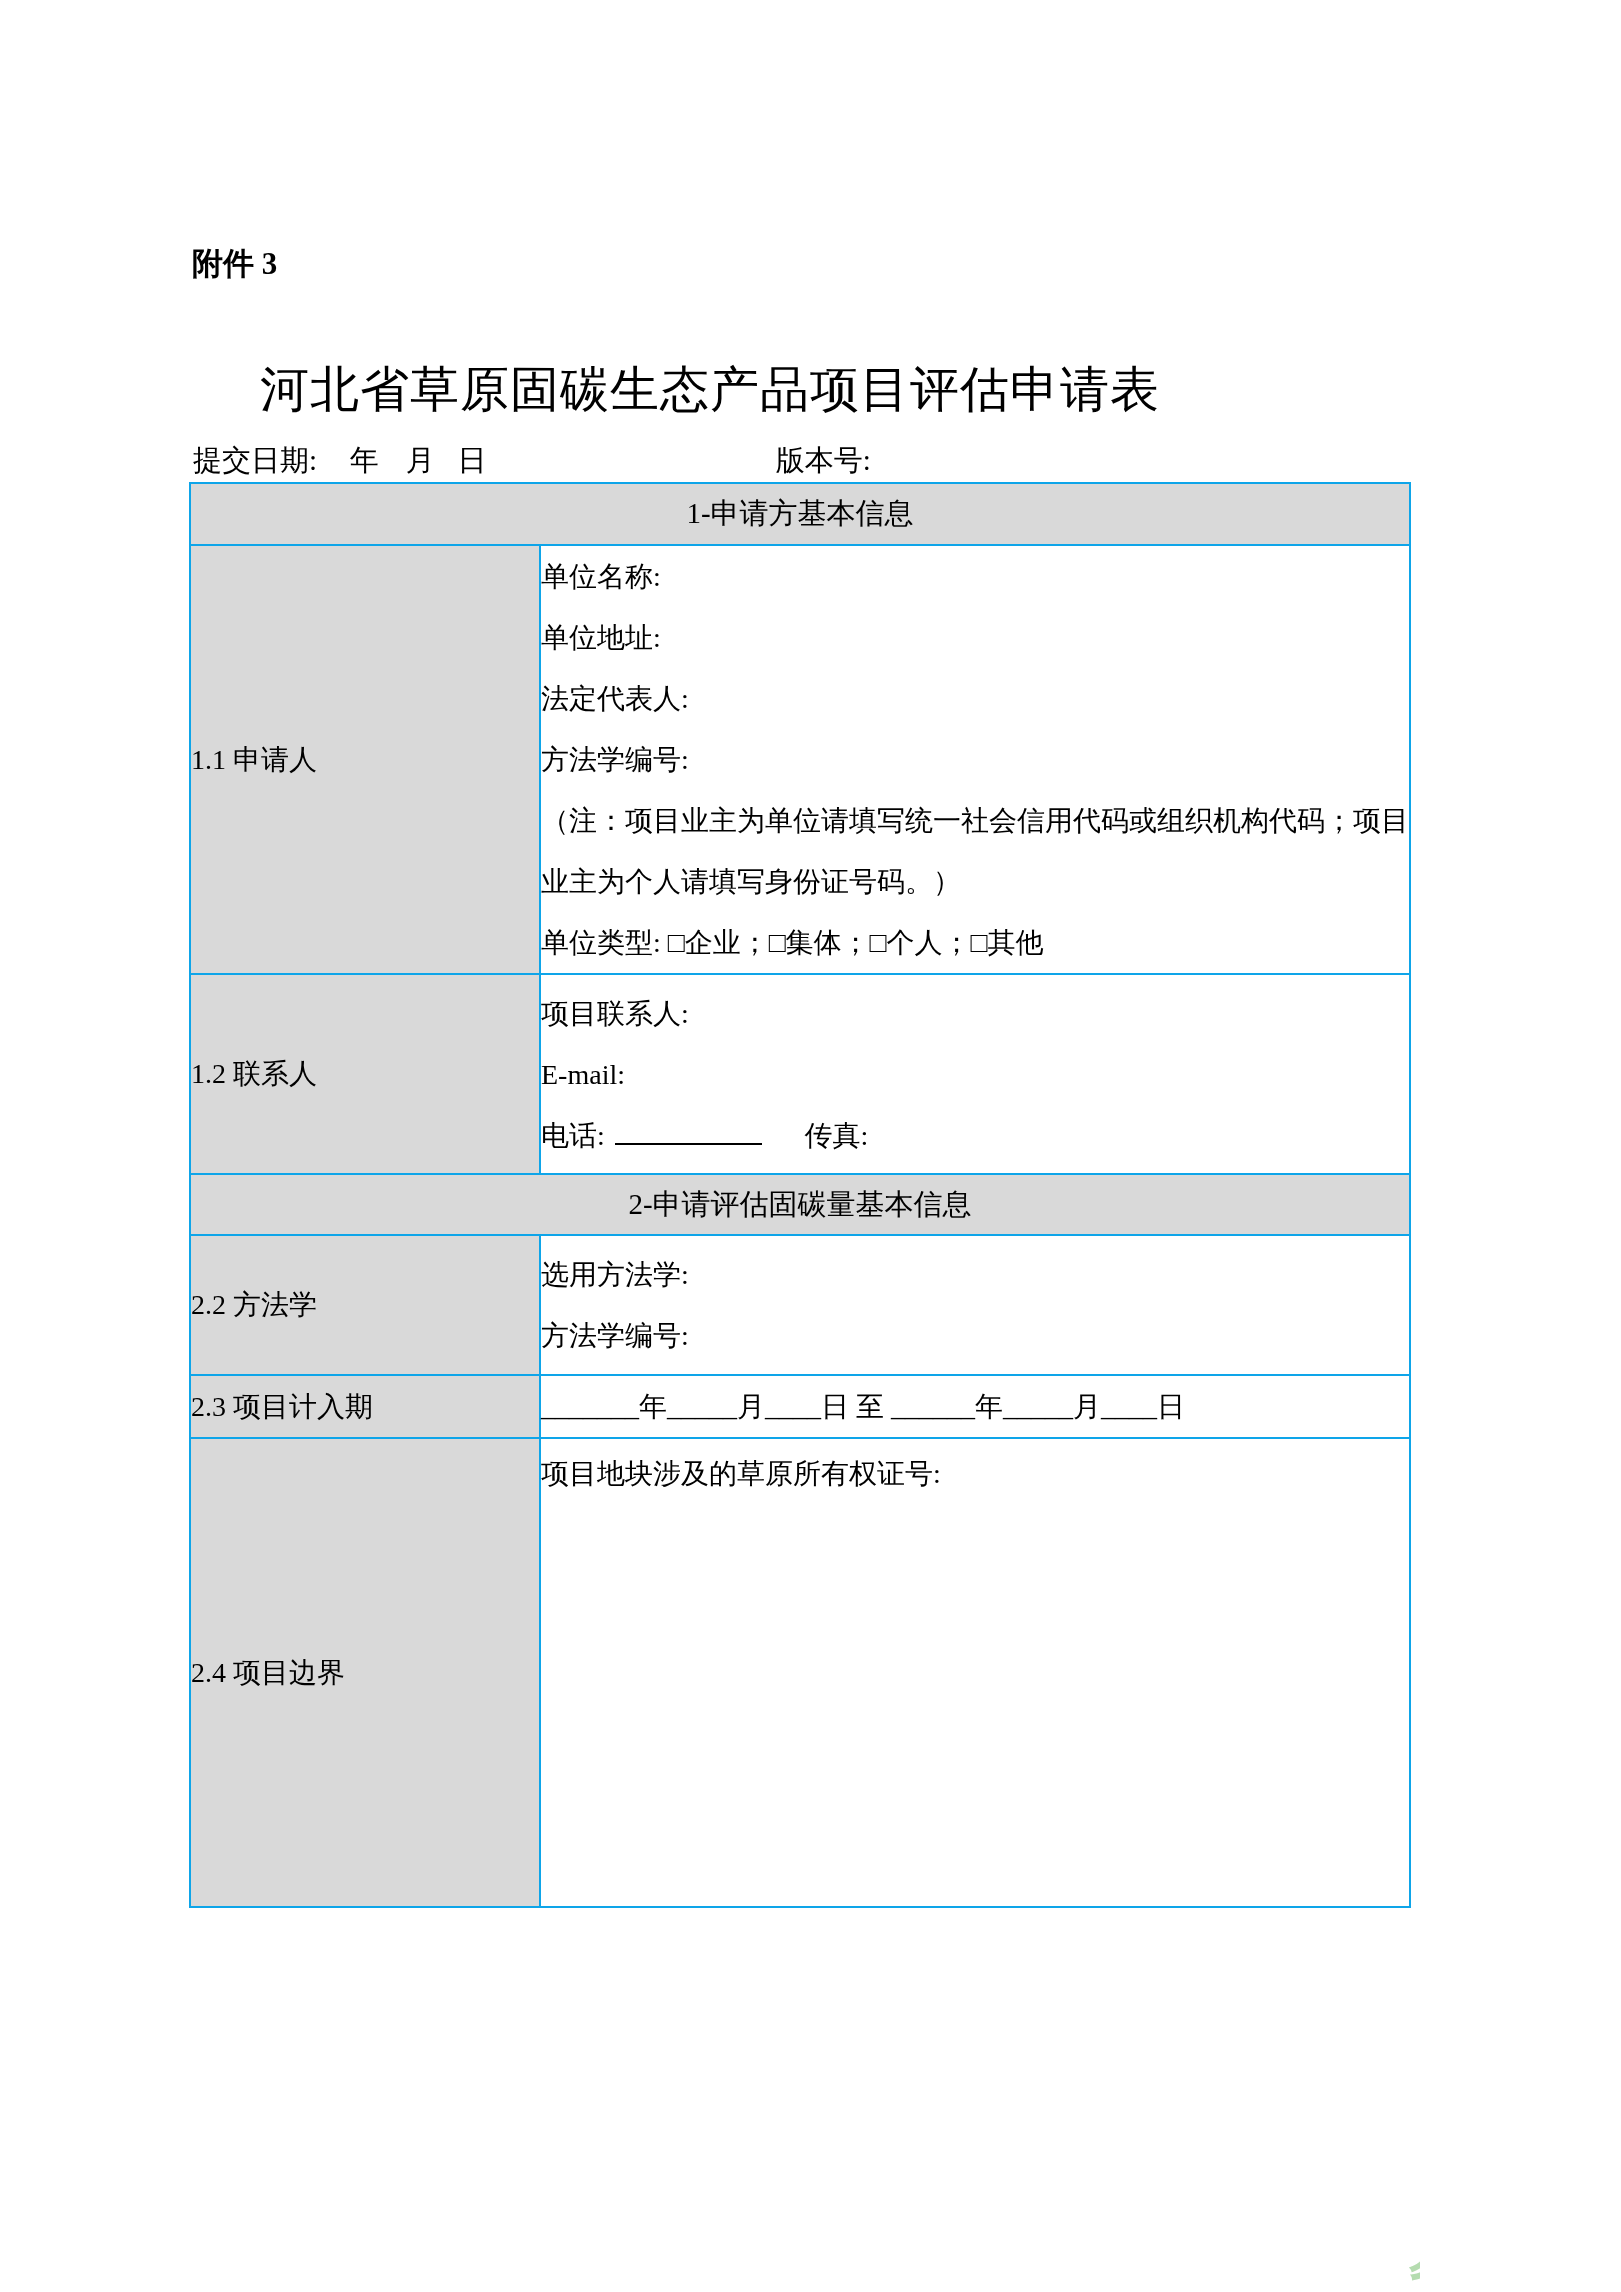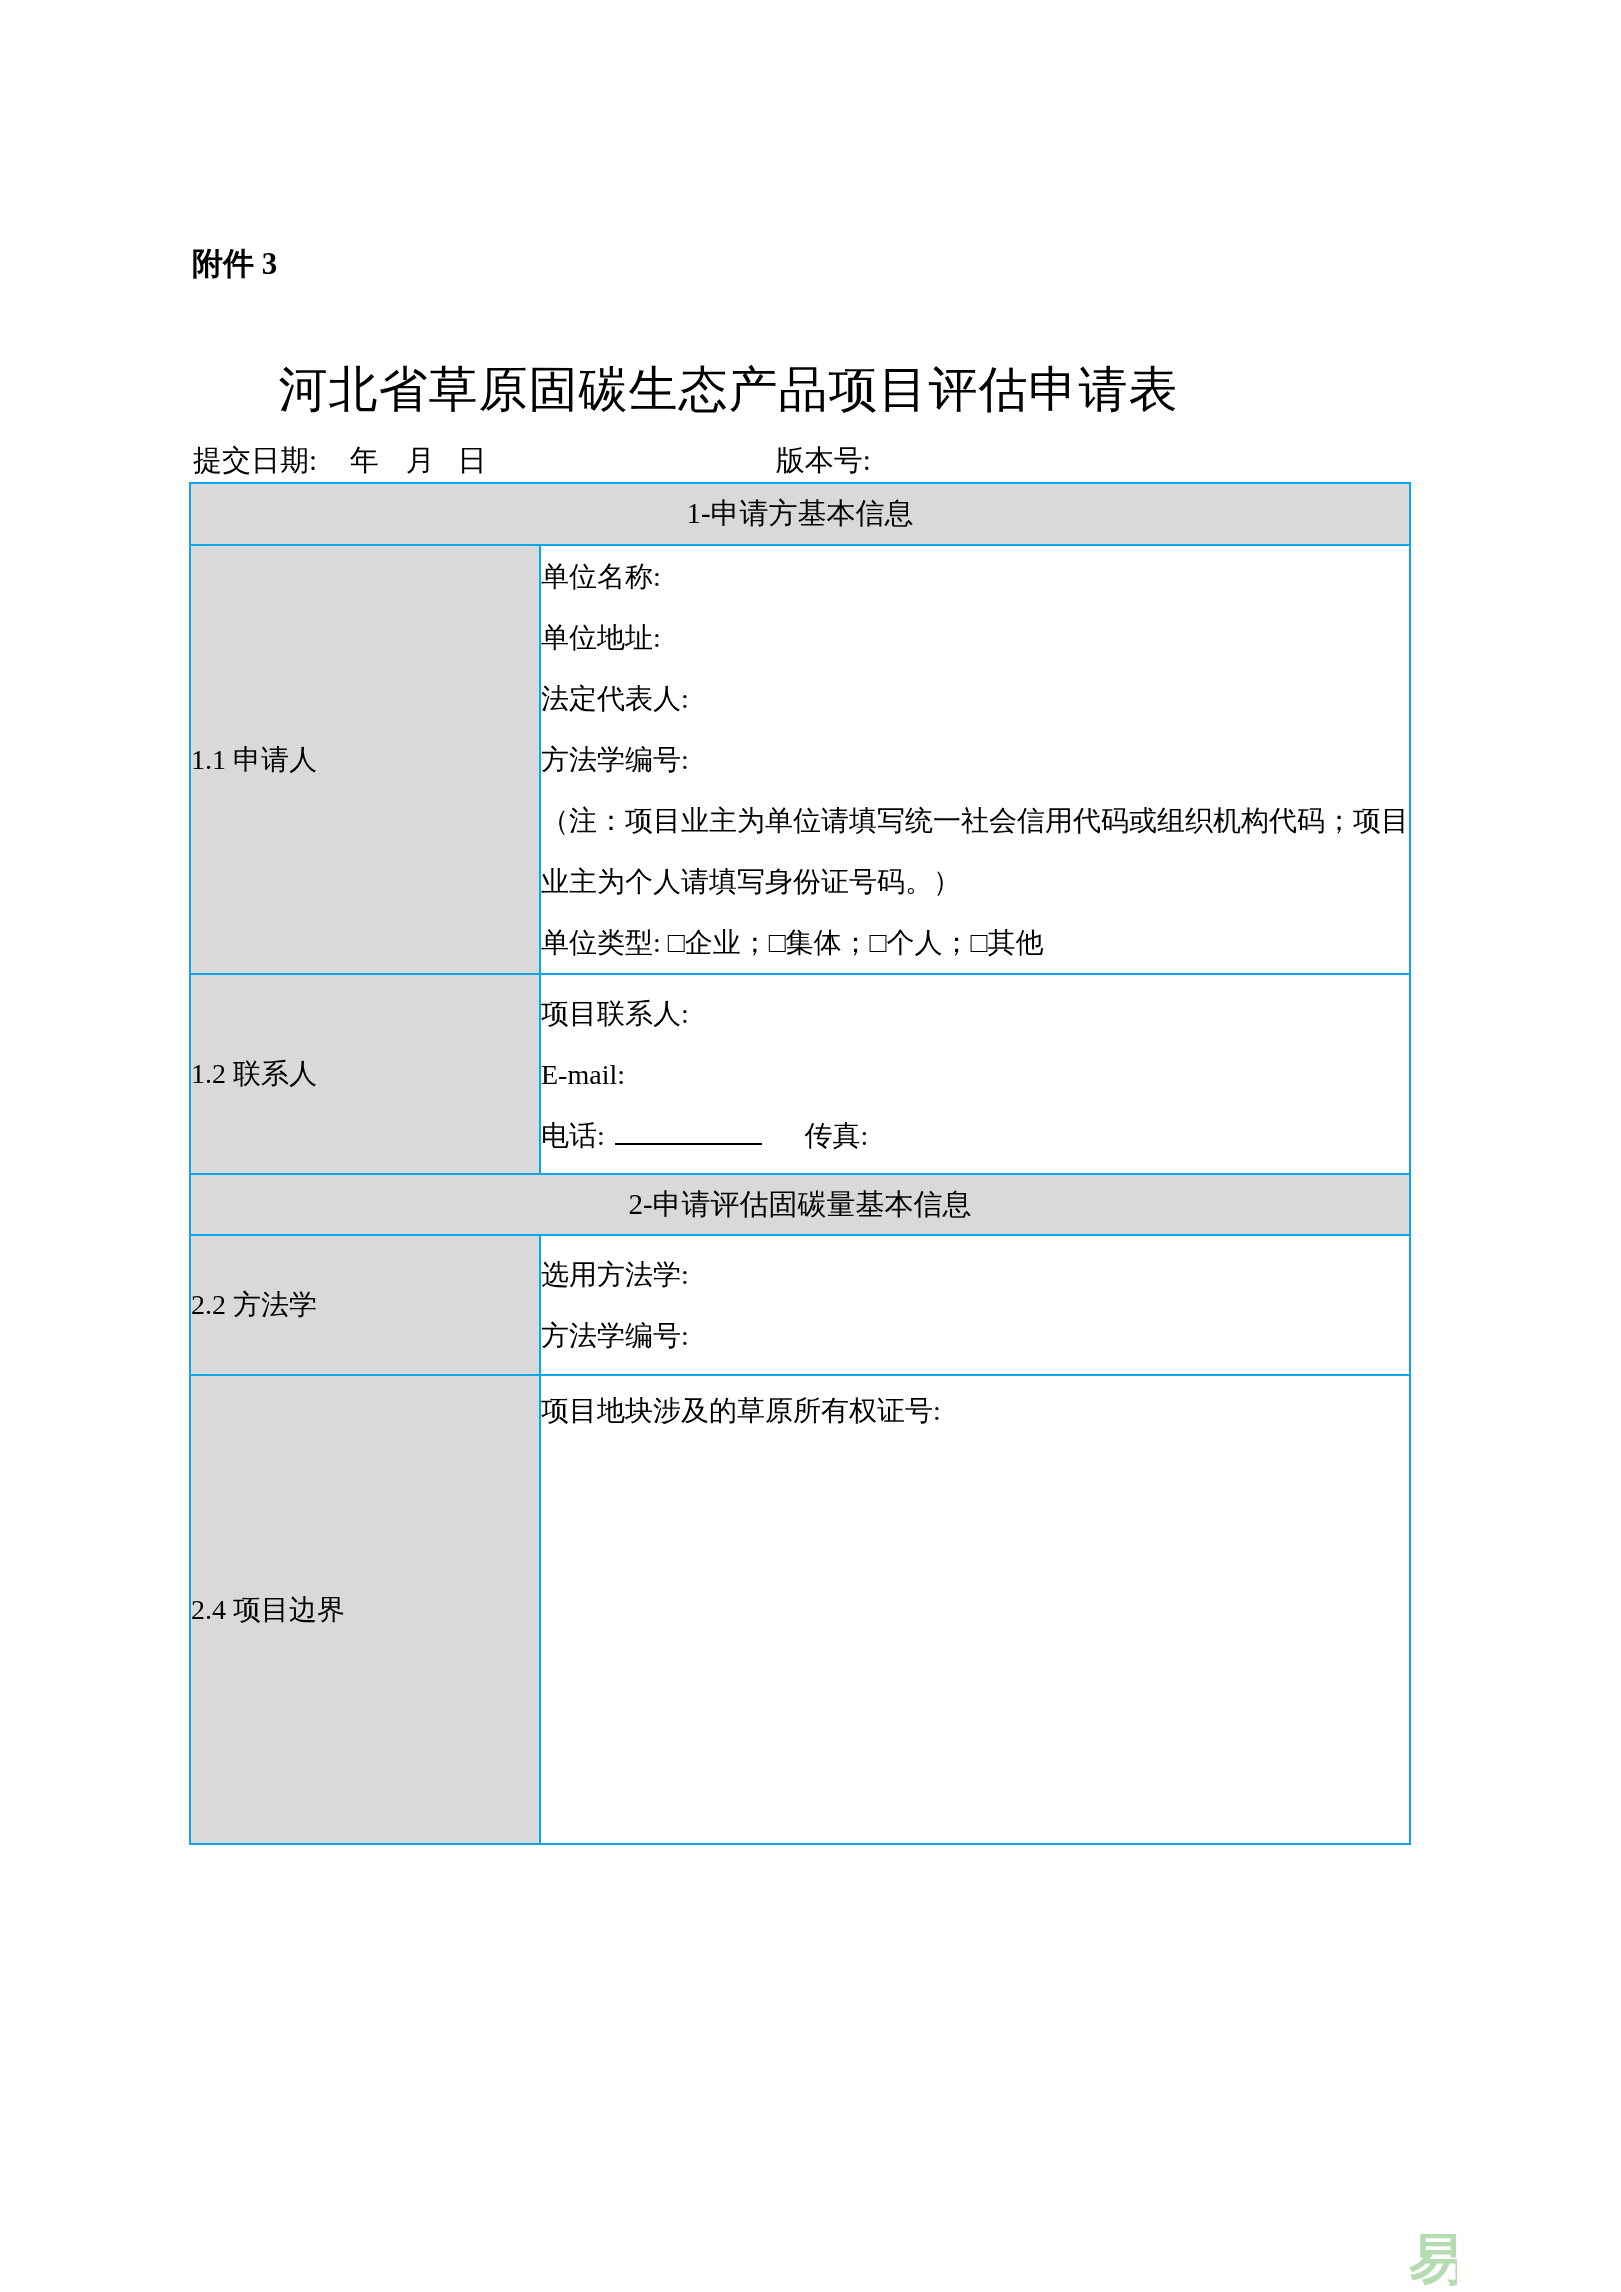--- a/index.html
+++ b/index.html
@@ -3,21 +3,20 @@
 <meta charset="utf-8">
 <style>
   html,body { margin:0; padding:0; background:#ffffff; }
   .page {
     position:relative;
     width:1420px; height:2293px;
     background:#ffffff;
     color:#000;
     font-family:"Liberation Serif","DejaVu Serif",serif;
     overflow:hidden;
-    padding-left:37px;
   }
   .attachment {
     position:absolute; left:192px; top:243px;
     font-size:31px; font-weight:bold;
   }
   .doc-title {
     position:absolute; left:0; right:0; top:357px;
     text-align:center;
     font-size:49px; font-weight:normal; letter-spacing:1px;
   }
@@ -146,20 +145,26 @@
 
 
     <tr style="height:140px">
       <td class="lbl">2.2 方法学</td>
       <td class="content">
         <div class="cline">选用方法学:</div>
         <div class="cline">方法学编号:</div>
       </td>
     </tr>
 
+    <tr style="height:58px">
+      <td class="lbl">2.3 项目计入期</td>
+      <td class="content">
+        <div class="cline">_______年_____月____日 至 ______年_____月____日</div>
+      </td>
+    </tr>
 
     <tr style="height:469px">
       <td class="lbl">2.4 项目边界</td>
       <td class="content vtop">
         <div class="cline">项目地块涉及的草原所有权证号:</div>
       </td>
     </tr>
   </tbody>
     </table>
 

